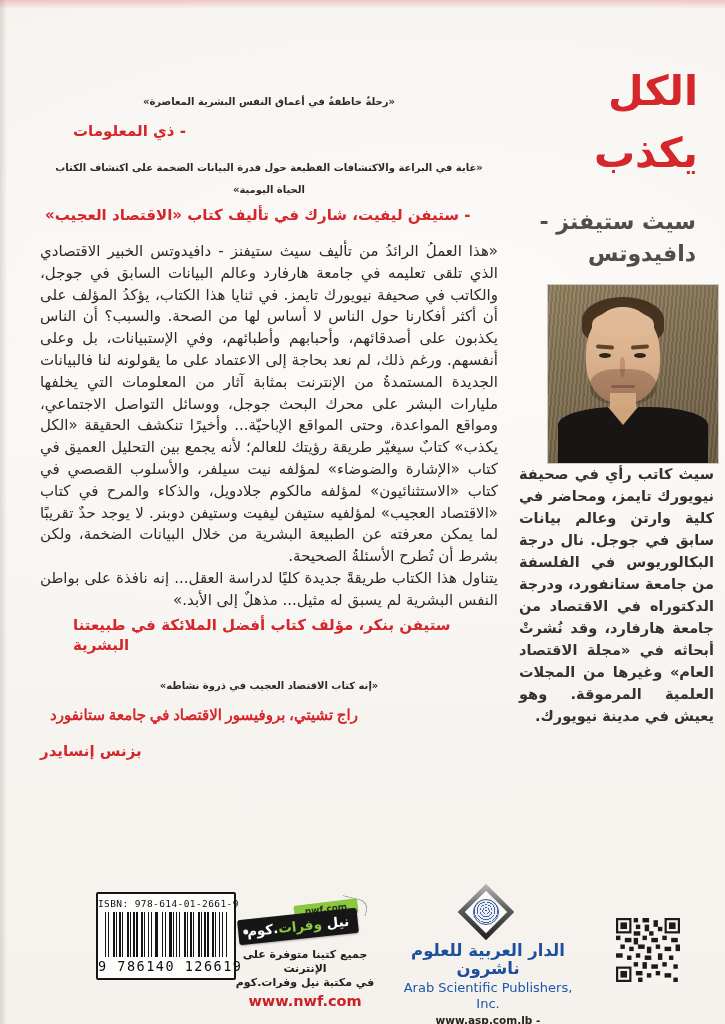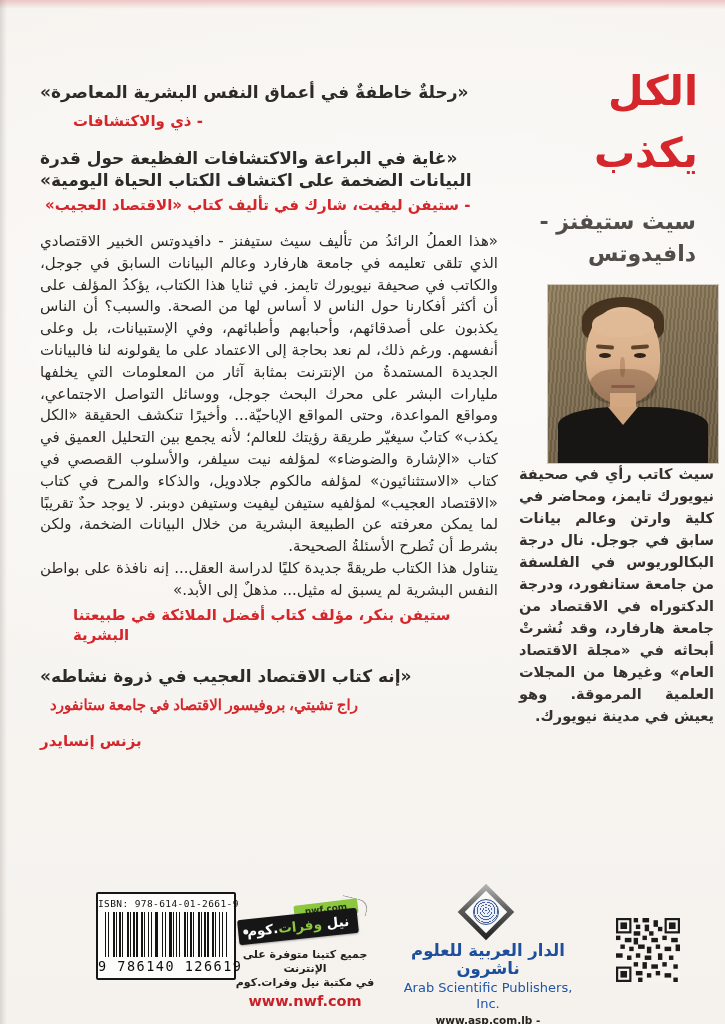--- a/index.html
+++ b/index.html
@@ -85,21 +85,21 @@
     direction:rtl;text-align:justify;
     color:#35322e;font-weight:700;font-size:14.5px;line-height:22px;
   }
 
   
   .main-col{
     position:absolute;left:40px;top:79px;width:458px;
     direction:rtl;color:#2d2b28;
   }
   .quote{
-    text-align:left;font-weight:700;font-size:17px;line-height:22px;margin:2px 0 8px 0;
+    text-align:center;font-weight:700;font-size:10px;line-height:22px;margin:12px 0 8px 0;
   }
   .attr{
     text-align:left;font-weight:700;font-size:15px;line-height:20px;
     color:#d5262b;margin:0 0 16px 0;
   }
   .attr.ind-35{padding-left:33px;}
   .attr.ind-10{padding-left:10px;font-family:Liberation Serif, serif;}
   .attr.ind-5{padding-left:5px;}
   .synopsis{margin:0;min-height:334px;}
   .synopsis p{
@@ -215,21 +215,21 @@
     <div class="ph-mouth"></div>
     <div class="ph-neck"></div>
     <div class="ph-shirt"></div>
     <div class="ph-vneck"></div>
   </div>
 
   <div class="bio">سيث كاتب رأي في صحيفة نيويورك تايمز، ومحاضر في كلية وارتن وعالم بيانات سابق في جوجل. نال درجة البكالوريوس في الفلسفة من جامعة ستانفورد، ودرجة الدكتوراه في الاقتصاد من جامعة هارفارد، وقد نُشرتْ أبحاثه في «مجلة الاقتصاد العام» وغيرها من المجلات العلمية المرموقة. وهو يعيش في مدينة نيويورك.</div>
 
   <div class="main-col">
     <p class="quote">«رحلةٌ خاطفةٌ في أعماق النفس البشرية المعاصرة»</p>
-    <p class="attr ind-35">- ذي والاكتشافات</p>
+    <p class="attr ind-35">- ذي المعلومات</p>
 
     <p class="quote mb-tight">«غاية في البراعة والاكتشافات الفظيعة حول قدرة البيانات الضخمة على اكتشاف الكتاب الحياة اليومية»</p>
     <p class="attr ind-5">- ستيفن ليفيت، شارك في تأليف كتاب «الاقتصاد العجيب»</p>
 
     <div class="synopsis">
       <p>«هذا العملُ الرائدُ من تأليف سيث ستيفنز - دافيدوتس الخبير الاقتصادي الذي تلقى تعليمه في جامعة هارفارد وعالم البيانات السابق في جوجل، والكاتب في صحيفة نيويورك تايمز. في ثنايا هذا الكتاب، يؤكدُ المؤلف على أن أكثر أفكارنا حول الناس لا أساس لها من الصحة. والسبب؟ أن الناس يكذبون على أصدقائهم، وأحبابهم وأطبائهم، وفي الإستبيانات، بل وعلى أنفسهم. ورغم ذلك، لم نعد بحاجة إلى الاعتماد على ما يقولونه لنا فالبيانات الجديدة المستمدةُ من الإنترنت بمثابة آثار من المعلومات التي يخلفها مليارات البشر على محرك البحث جوجل، ووسائل التواصل الاجتماعي، ومواقع المواعدة، وحتى المواقع الإباحيّة... وأخيرًا تنكشف الحقيقة «الكل يكذب» كتابٌ سيغيّر طريقة رؤيتك للعالم؛ لأنه يجمع بين التحليل العميق في كتاب «الإشارة والضوضاء» لمؤلفه نيت سيلفر، والأسلوب القصصي في كتاب «الاستثنائيون» لمؤلفه مالكوم جلادويل، والذكاء والمرح في كتاب «الاقتصاد العجيب» لمؤلفيه ستيفن ليفيت وستيفن دوبنر. لا يوجد حدٌ تقريبًا لما يمكن معرفته عن الطبيعة البشرية من خلال البيانات الضخمة، ولكن بشرط أن تُطرح الأسئلةُ الصحيحة.</p>
       <p>يتناول هذا الكتاب طريقةً جديدة كليًا لدراسة العقل... إنه نافذة على بواطن النفس البشرية لم يسبق له مثيل... مذهلٌ إلى الأبد.»</p>
     </div>
 
     <p class="attr ind-35" style="margin-top:3px;margin-bottom:20px;">ستيفن بنكر، مؤلف كتاب أفضل الملائكة في طبيعتنا البشرية</p>

